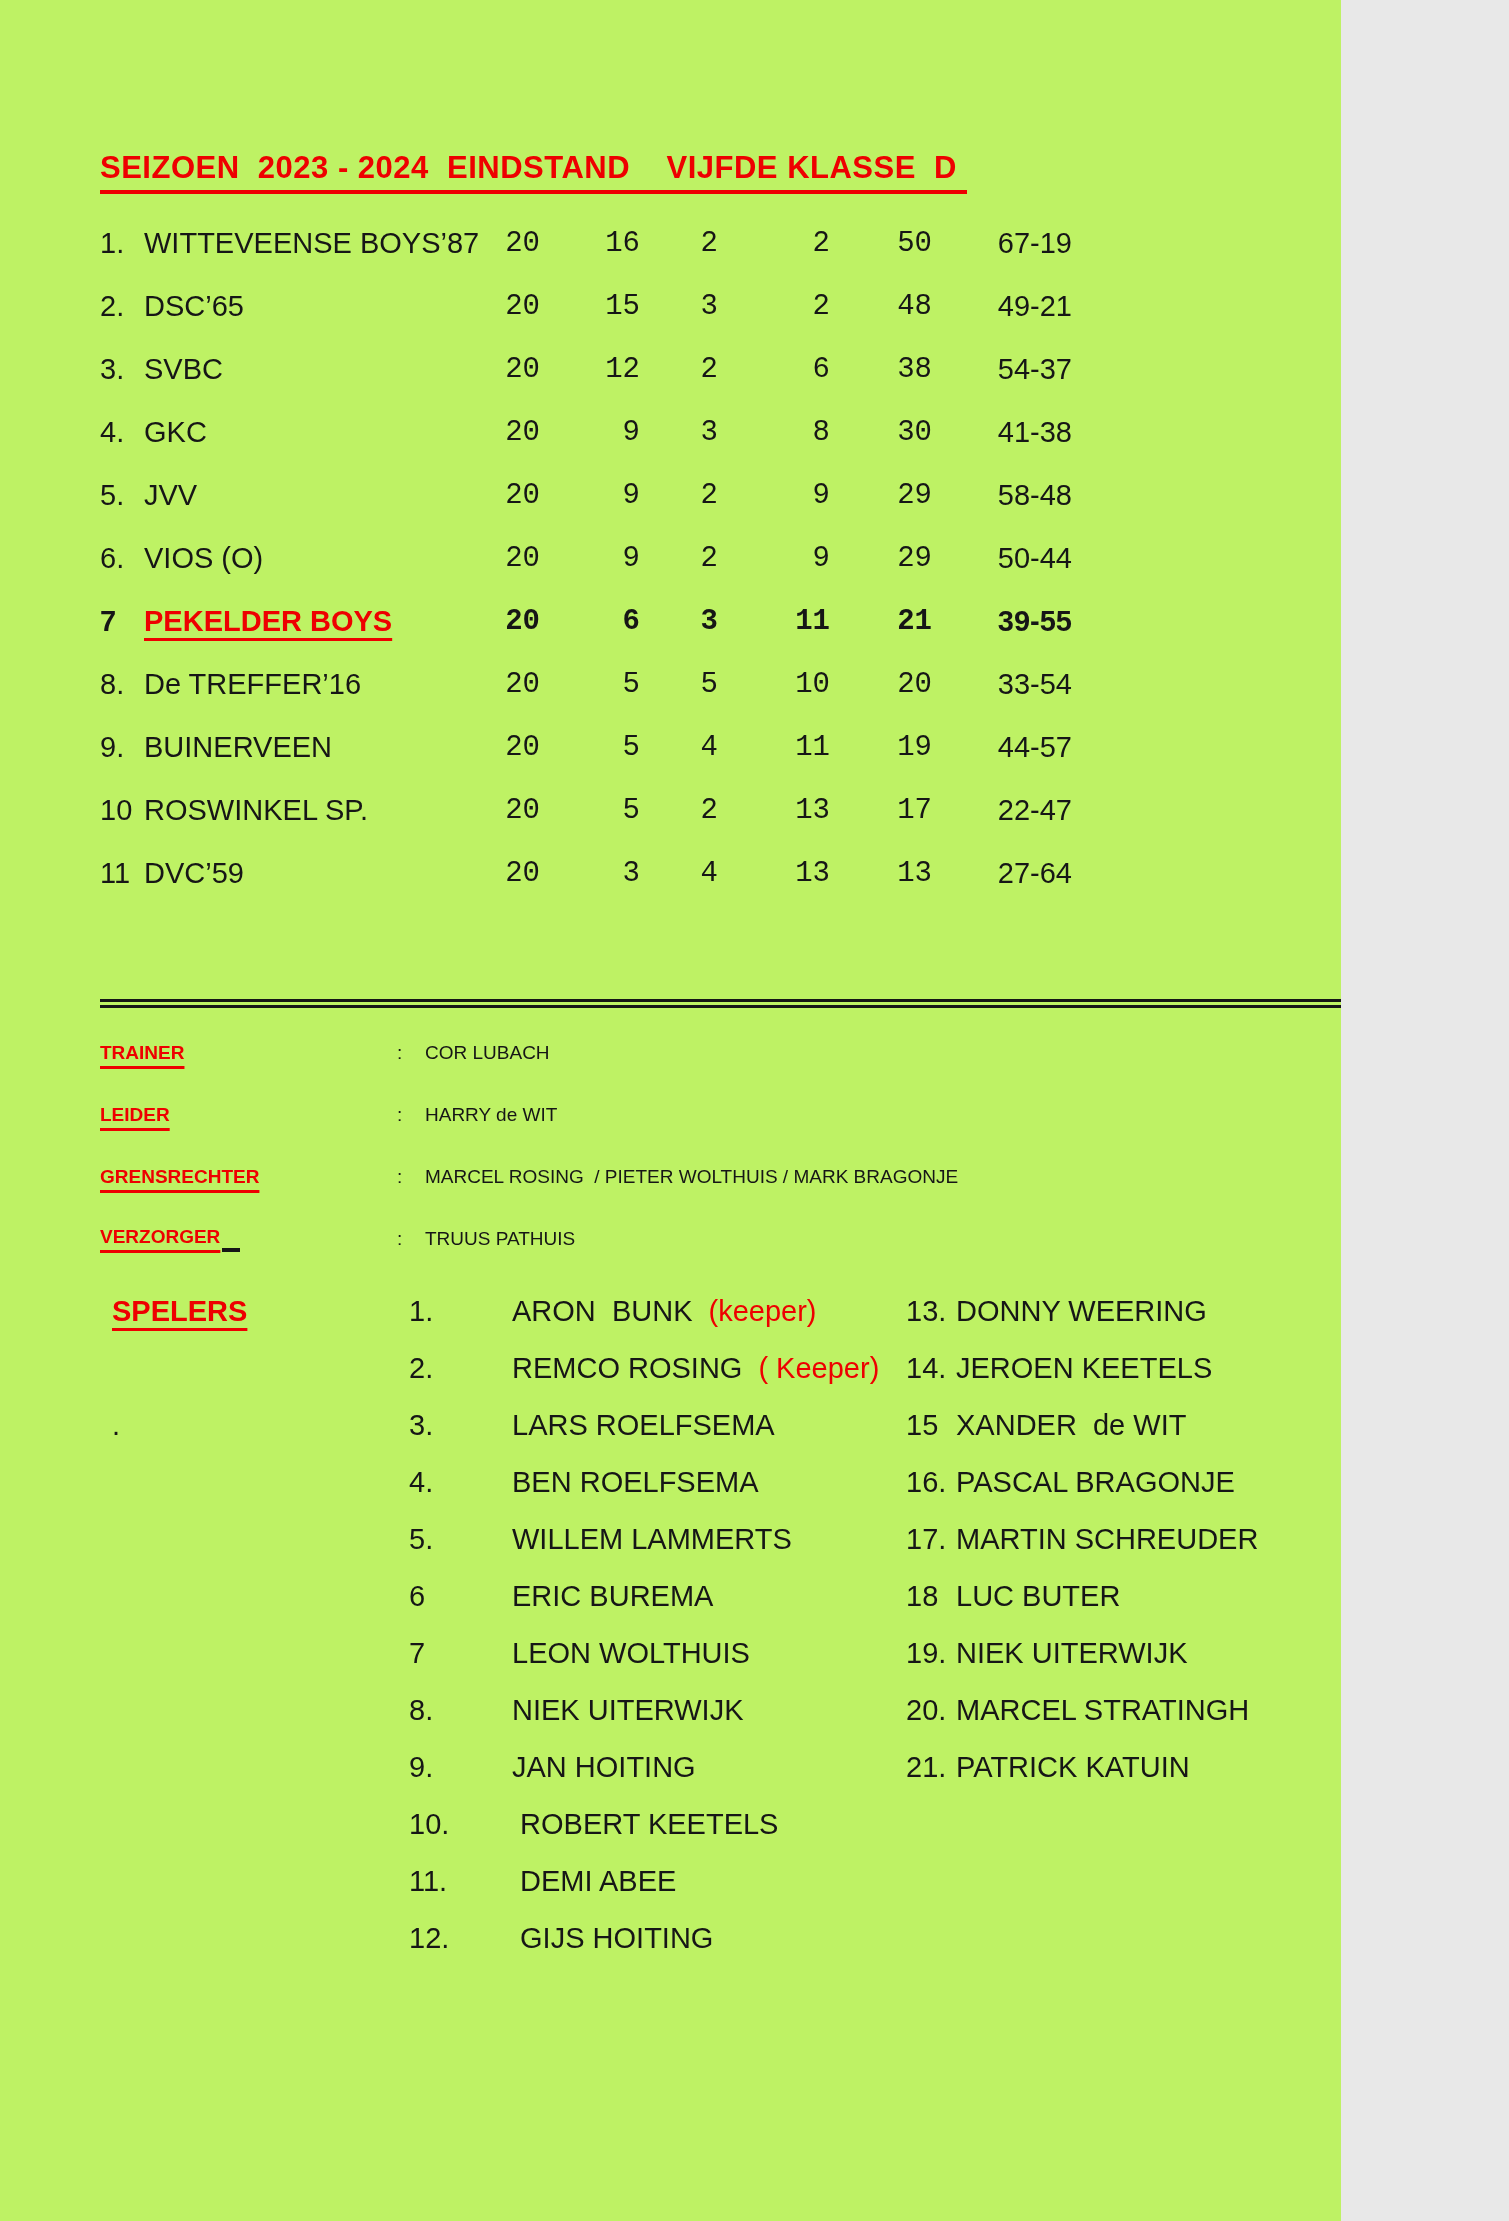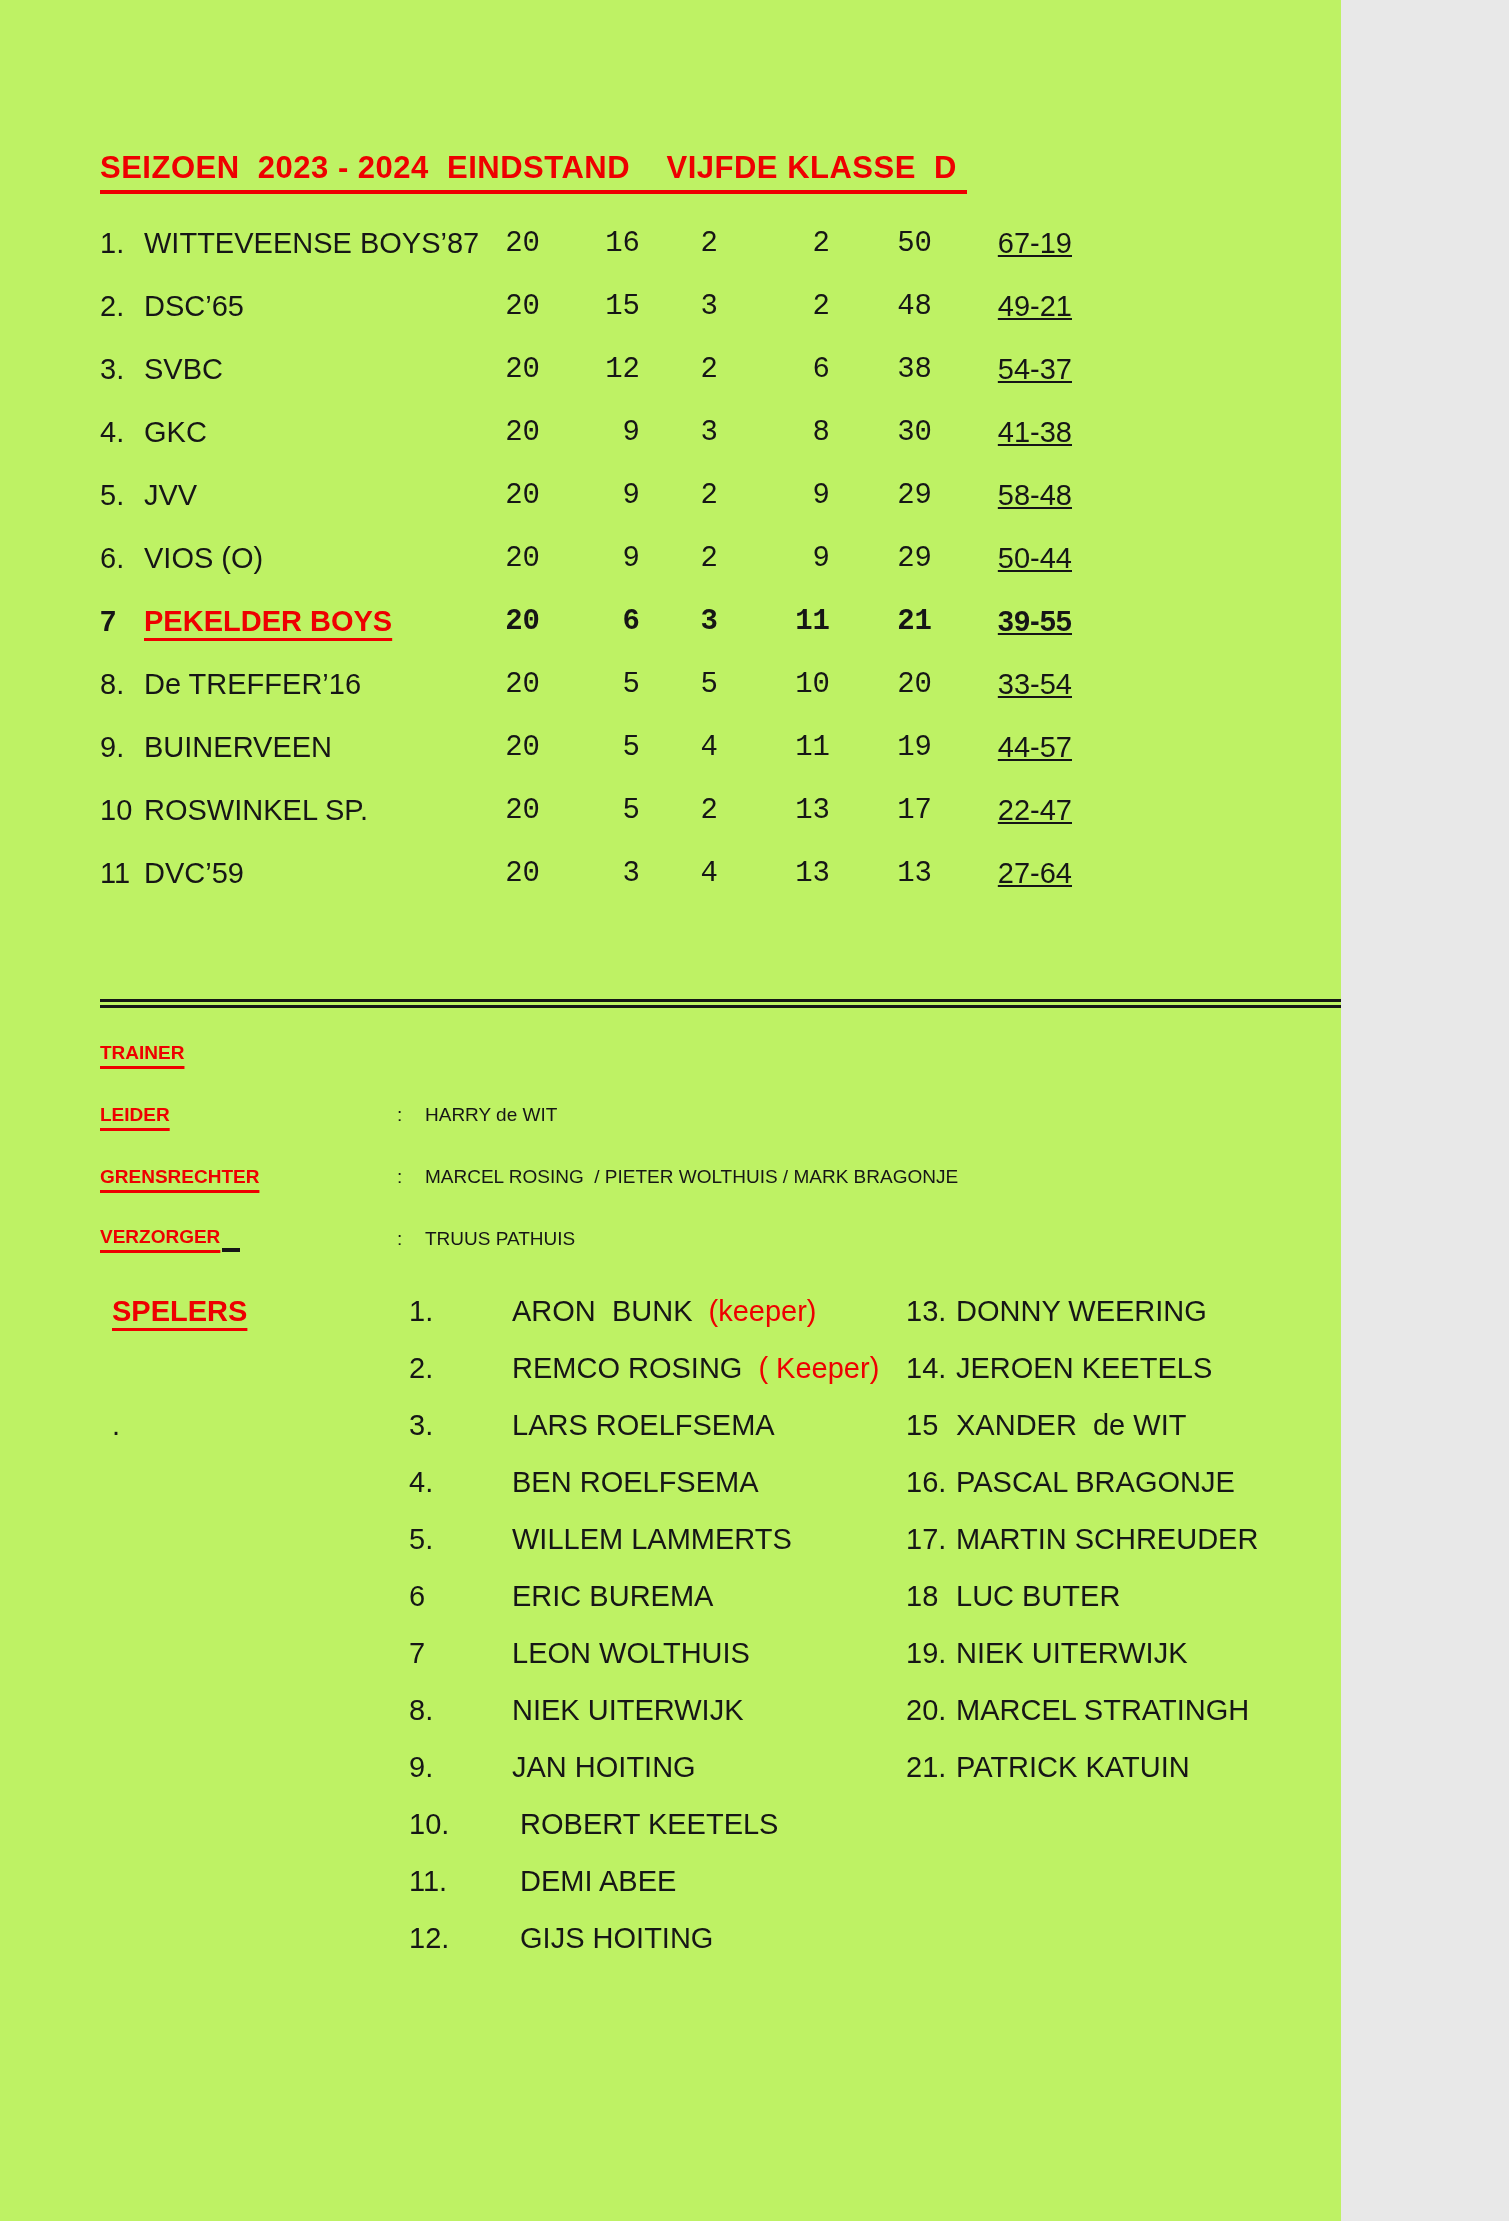--- a/index.html
+++ b/index.html
@@ -21,21 +21,21 @@
   }
   
   .standings{position:absolute;left:100px;top:212px;width:1020px;}
   .srow{
     display:grid;
     grid-template-columns:44px 356px 40px 100px 78px 112px 102px 140px;
     height:63px;align-items:center;
     font-size:29px;white-space:pre;
   }
   .srow .num{text-align:right;font-family:Liberation Mono, monospace;}
-  .srow .goals{text-align:right;text-decoration:underline;}
+  .srow .goals{text-align:right;}
   .srow.hl{font-weight:bold;}
   .srow.hl .team{
     color:#ee0000;
     text-decoration:underline;
     text-decoration-thickness:3px;
     text-underline-offset:7px;
   }
   
   .divider{
     position:absolute;left:100px;top:999px;width:1300px;height:3px;
@@ -112,20 +112,21 @@
     <div class="srow">
       <span>11</span><span class="team">DVC’59</span><span class="num">20</span><span class="num">3</span><span class="num">4</span><span class="num">13</span><span class="num">13</span><span class="goals">27-64</span>
     </div>
   </div>
 
   <div class="divider"></div>
 
   <div class="staff">
     <div class="staff-row">
       <span><span class="red-label">TRAINER</span></span>
+      <span><span class="sep">:</span><span>COR LUBACH</span></span>
     </div>
     <div class="staff-row">
       <span><span class="red-label">LEIDER</span></span>
       <span><span class="sep">:</span><span>HARRY de WIT</span></span>
     </div>
     <div class="staff-row">
       <span><span class="red-label">GRENSRECHTER</span></span>
       <span><span class="sep">:</span><span>MARCEL ROSING  / PIETER WOLTHUIS / MARK BRAGONJE</span></span>
     </div>
     <div class="staff-row">

